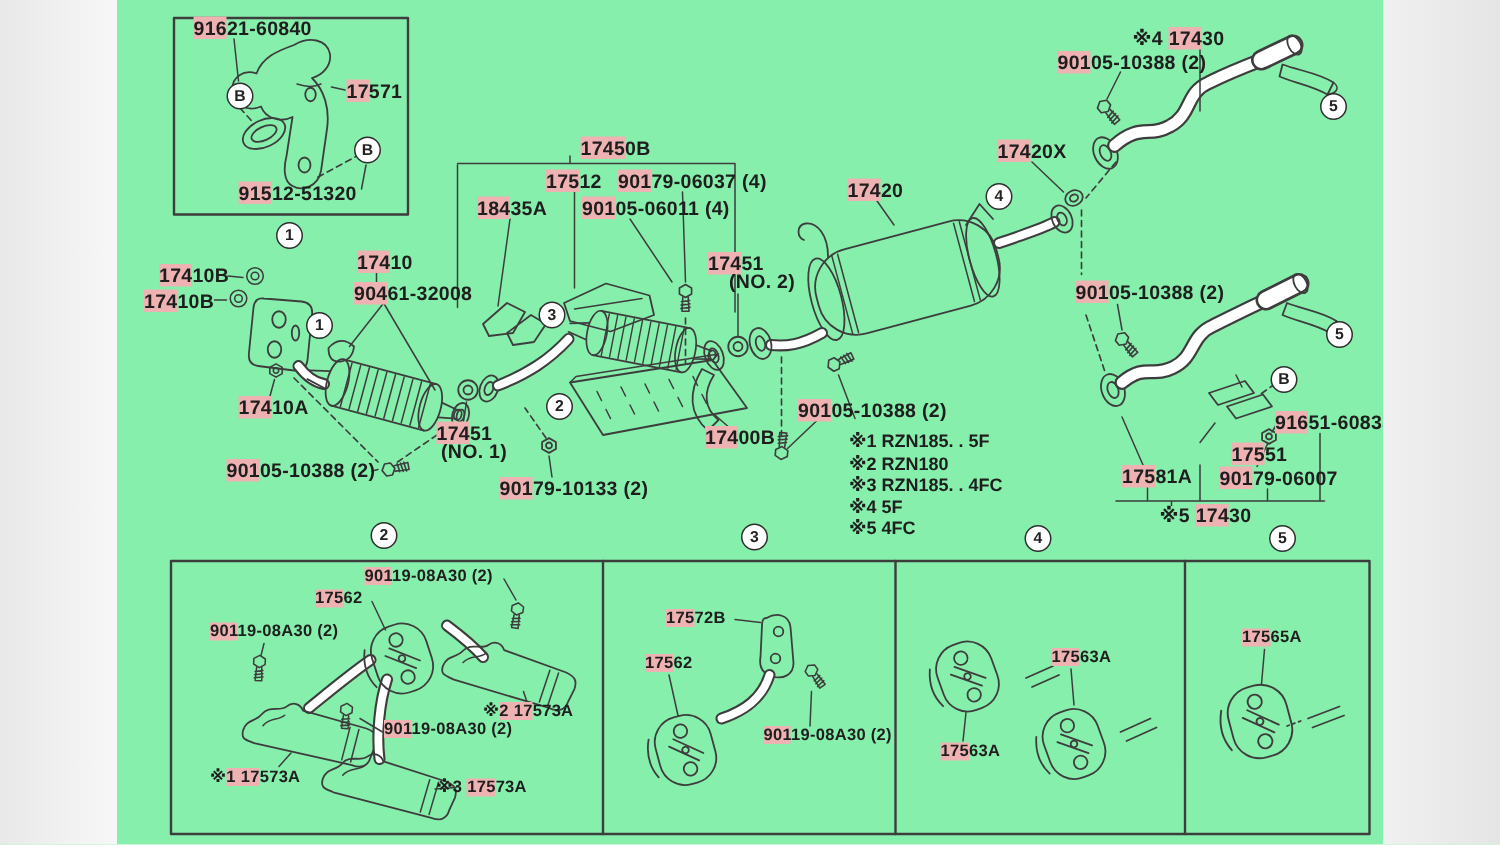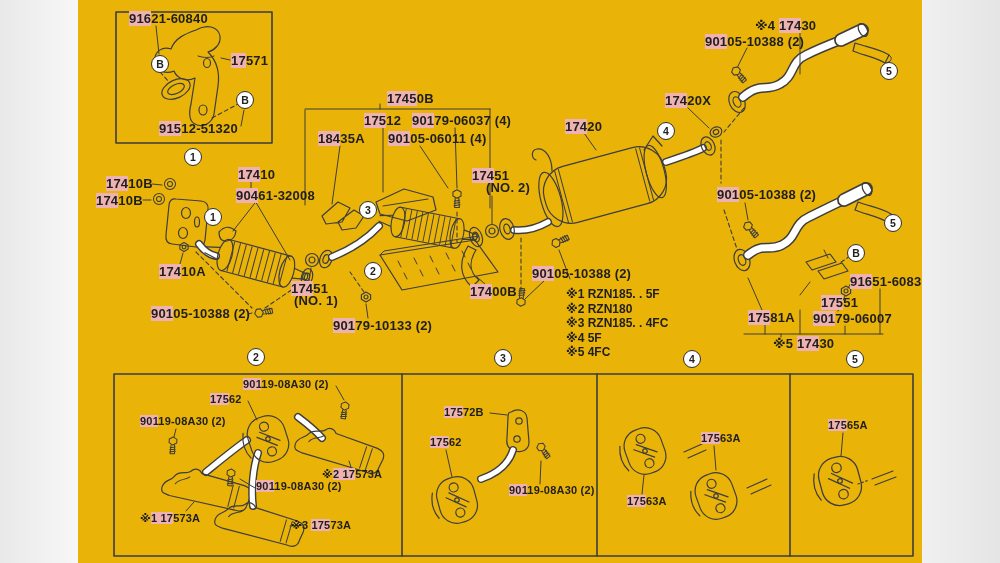--- a/index.html
+++ b/index.html
@@ -1,16 +1,16 @@
 <!DOCTYPE html>
 <html style="--hl: #efb2b2; --line: #3d3d3d; --text: #1e1e1e;"><head>
 <meta charset="utf-8">
 <style>
   html,body{margin:0;padding:0;background:#fff;}
-  .stage{position:relative;width:1000px;height:563px;background:#eab308;overflow:hidden;
+  .stage{position:relative;width:1000px;height:563px;background:#86efac;overflow:hidden;
          font-family:"Liberation Sans","DejaVu Sans",sans-serif;}
   .band{position:absolute;top:0;height:100%;z-index:5;}
   .band.left{left:0;width:78px;background:linear-gradient(to right,#e9e9e9,#f7f7f7);}
   .band.right{left:922px;width:78px;background:linear-gradient(to left,#e5e5e5,#f0f0f0);}
   svg.art{position:absolute;left:0;top:0;z-index:1;}
   svg.art *{stroke:var(--line,#3d3d3d);fill:none;stroke-width:1.2;stroke-linecap:round;stroke-linejoin:round;}
   svg.art .thin{stroke-width:1;}
   svg.art .bx{stroke-width:1.6;}
   svg.art .d{stroke-dasharray:4 3;stroke-width:1.1;}
   svg.art .dot{stroke-dasharray:1.5 2.6;stroke-width:1.2;}

